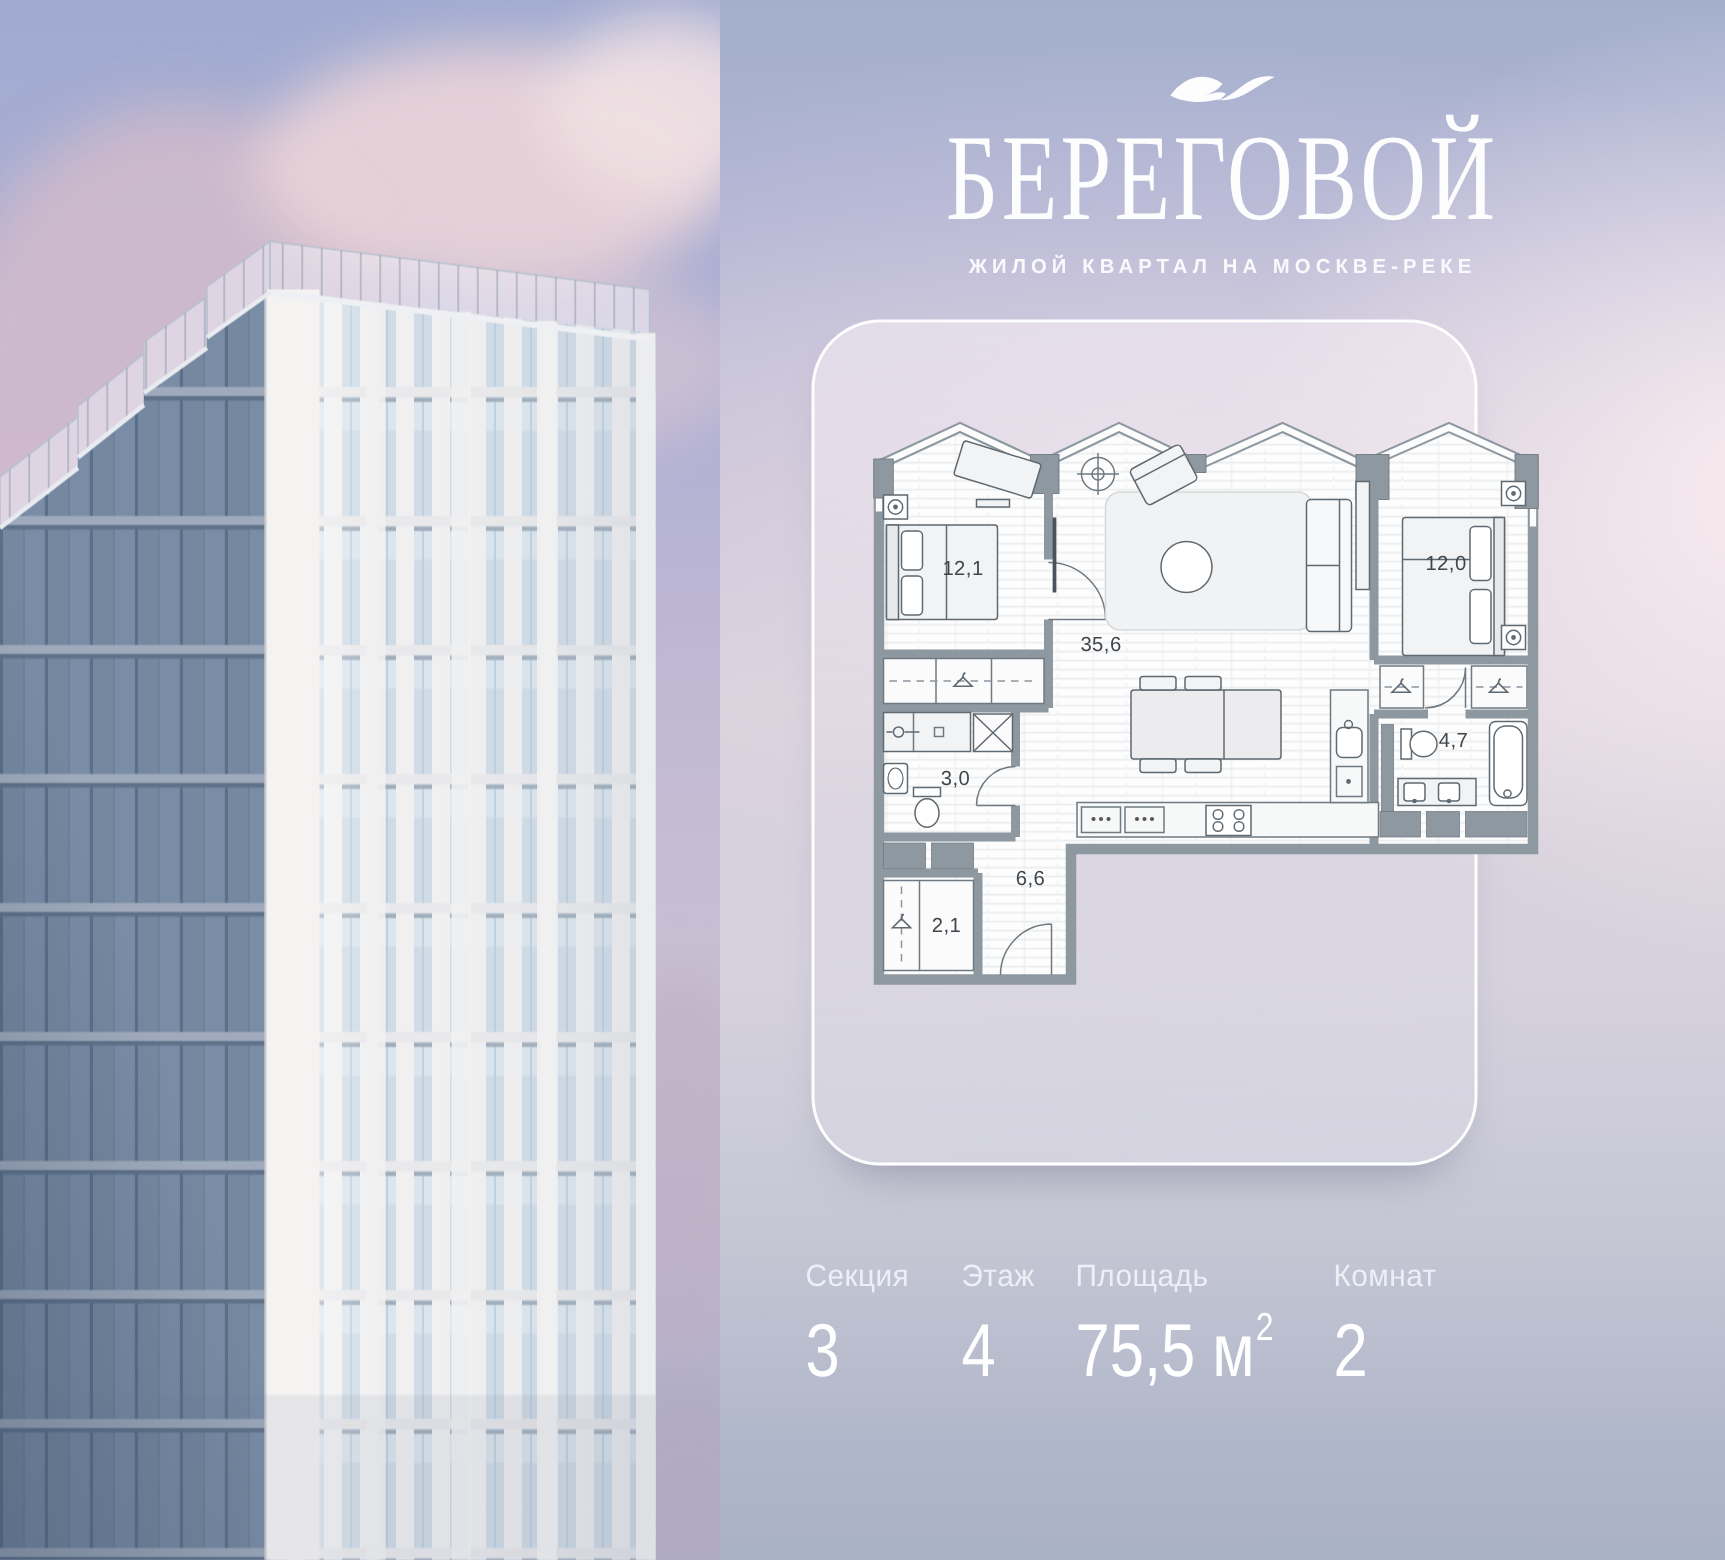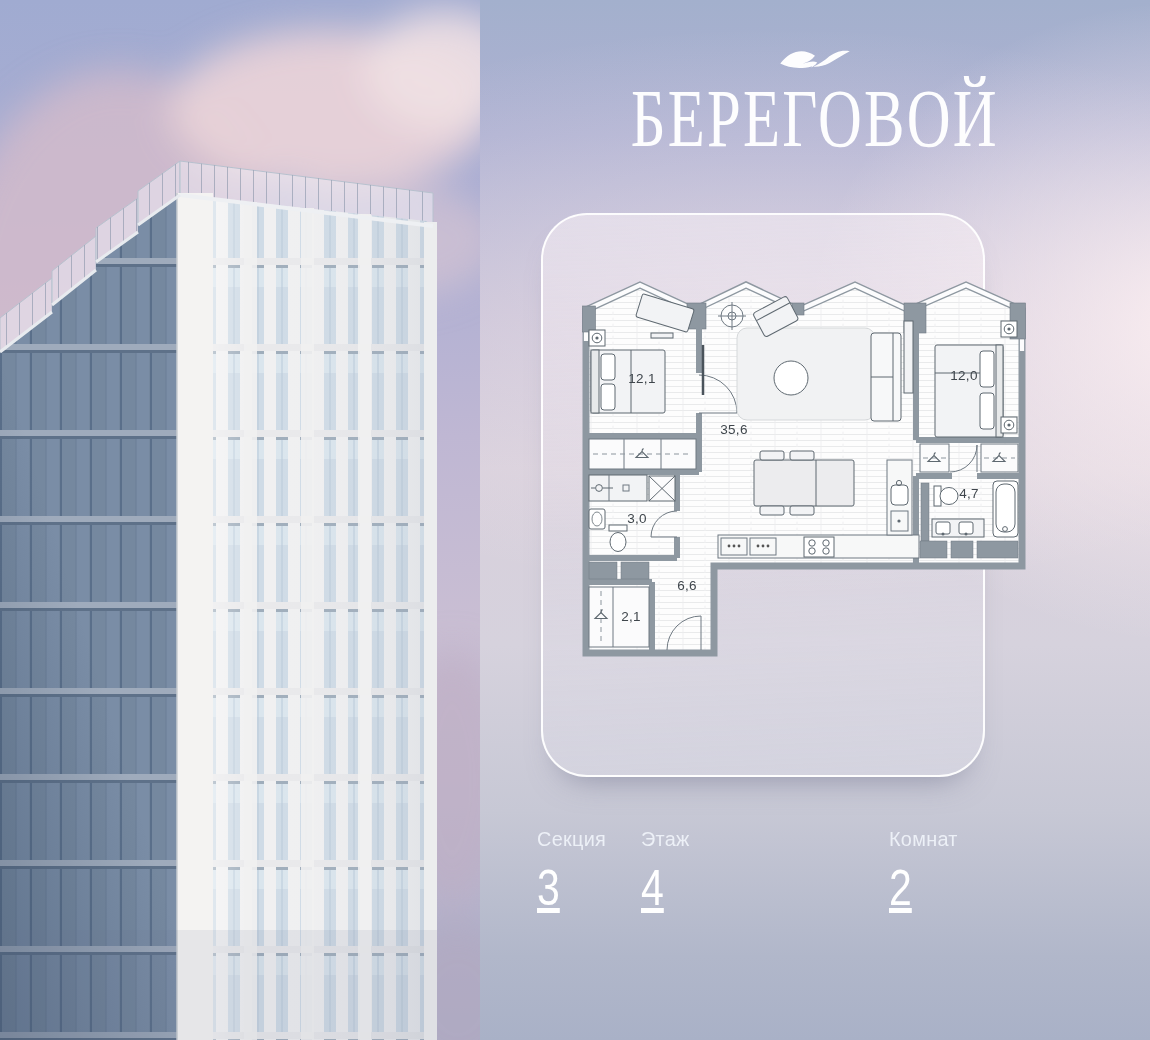--- a/index.html
+++ b/index.html
@@ -31,21 +31,21 @@
   
   .card{
     position:absolute;left:61px;top:213px;width:444px;height:564px;box-sizing:border-box;
     border:2px solid rgba(255,255,255,.94);border-radius:46px;
     background:linear-gradient(178deg, rgba(253,245,248,.50) 0%, rgba(234,230,239,.20) 55%, rgba(227,226,236,.40) 100%);
     box-shadow:0 20px 30px -18px rgba(100,103,132,.55);
   }
   .plan-svg{position:absolute;left:36px;top:58px;}
   
   .stats{position:absolute;left:57px;top:827px;width:590px;height:110px;color:#fff;}
-  .stat{position:absolute;top:0;text-decoration:underline;}
+  .stat{position:absolute;top:12px;}
   .stat.s0{left:0}.stat.s1{left:104px}.stat.s2{left:180px}.stat.s3{left:352px}.stat.s4{left:454px}
   .stat .lab{
     display:inline-block;font-size:20.5px;letter-spacing:.3px;
     color:rgba(242,246,251,.87);transform:scaleX(.97);transform-origin:left;
     white-space:nowrap;
   }
   .stat .val{
     display:block;margin-top:8px;font-size:50px;font-weight:400;color:#ffffff;
     transform:scaleX(.82);transform-origin:left top;white-space:nowrap;letter-spacing:0;
   }
@@ -158,20 +158,21 @@
 
 <div class="panel">
 
   <div class="brand">
     <svg class="brand-bird" width="74" height="32" viewBox="0 0 66 26">
       <path d="M2,18 C11,6 23,4 33,11 C30,15 26,17 22,18 C27,17 31,15 35,17 C33,20 30,21.5 27,22
                C33,21 39,17 44,13 C50,8 57,5.5 64,7 C58,10 52,14 46,17.5 C40,20.5 34,21.5 30,20.5
                C20,23 9,22 2,18 Z" fill="#fdfdfe"></path>
     </svg>
     <div class="brand-title">БЕРЕГОВОЙ</div>
+    <div class="brand-sub">ЖИЛОЙ КВАРТАЛ НА МОСКВЕ-РЕКЕ</div>
   </div>
 
   <div class="card">
     <svg class="plan-svg" width="470" height="395" viewBox="0 0 470 395">
       <defs>
         <pattern id="plank" width="46" height="6" patternUnits="userSpaceOnUse">
           <rect width="46" height="6" fill="#fdfdfd"></rect>
           <path d="M0,5.5 H46" stroke="#e9eaeb" stroke-width="1"></path>
           <path d="M12,0 V5.5 M34,2.7 V6" stroke="#f0f0f1" stroke-width="1"></path>
         </pattern>
@@ -382,19 +383,23 @@
 
   <div class="stats">
     <div class="stat s0">
       <span class="lab">Секция</span>
       <span class="val">3</span>
     </div>
     <div class="stat s1">
       <span class="lab">Этаж</span>
       <span class="val">4</span>
     </div>
+    <div class="stat s2">
+      <span class="lab">Площадь</span>
+      <span class="val"><span>75,5 м</span><sup>2</sup></span>
+    </div>
     <div class="stat s3">
       <span class="lab">Комнат</span>
       <span class="val">2</span>
     </div>
   </div>
 
 </div>
 
 </body></html>

